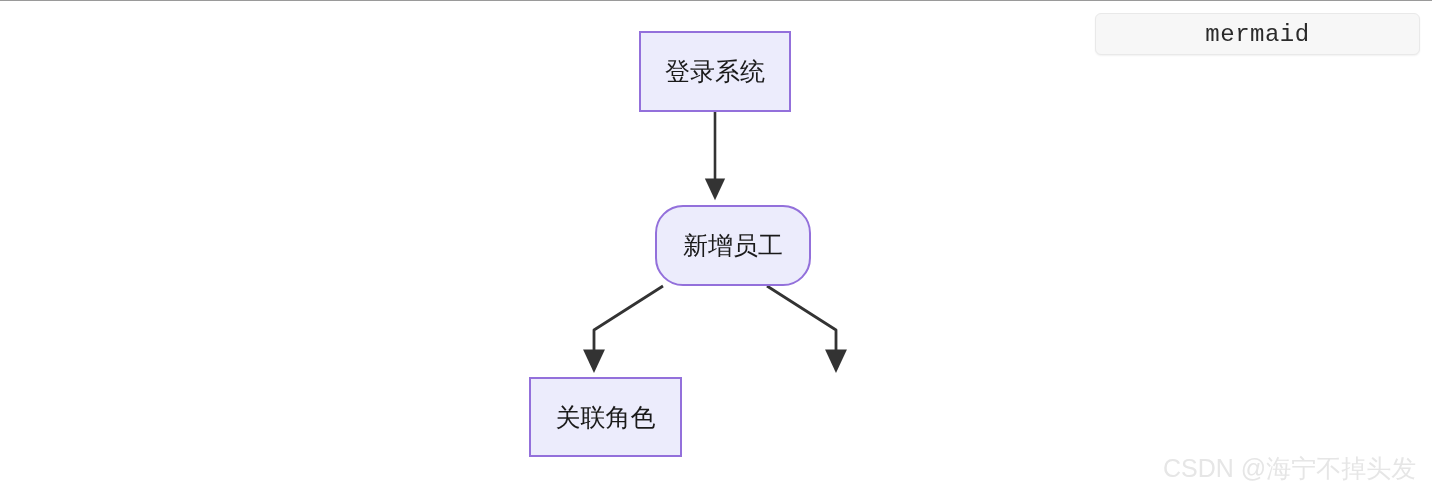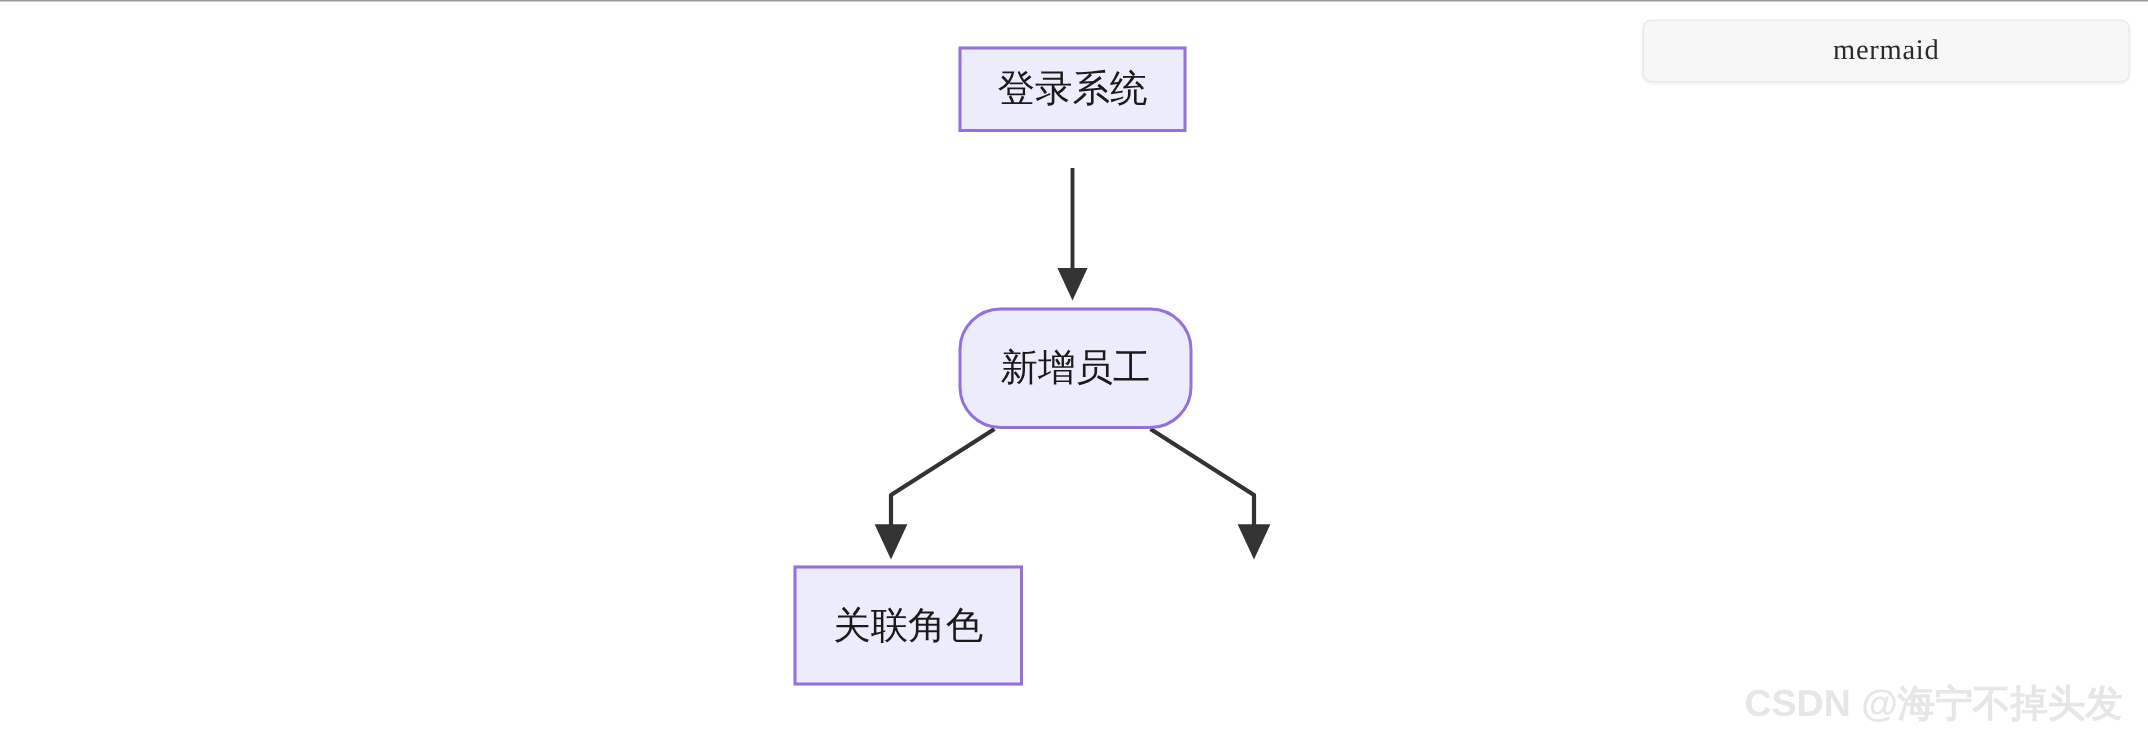--- a/index.html
+++ b/index.html
@@ -32,22 +32,22 @@
     box-sizing: border-box;
     background: #f7f7f7;
     border: 1px solid #e9e9e9;
     border-radius: 6px;
     box-shadow: 0 1px 2px rgba(0,0,0,0.06);
     display: flex;
     align-items: center;
     justify-content: center;
   }
   #mermaid-chip .chip-label {
-    font-family: Liberation Serif, serif;
-    font-size: 19px;
+    font-family: Liberation Mono, monospace;
+    font-size: 24px;
     color: #2b2b2b;
     letter-spacing: 0.5px;
   }
   
   #diagram-canvas {
     position: absolute;
     left: 0;
     top: 0;
     width: 1432px;
     height: 497px;
@@ -68,35 +68,34 @@
     align-items: center;
     justify-content: center;
   }
   .flow-node .node-label {
     font-family: "Liberation Sans", "DejaVu Sans", sans-serif;
     font-size: 25px;
     color: #1a1a1a;
     line-height: 1;
     white-space: nowrap;
   }
-  #node-login   { left: 639px; top: 31px;  width: 152px; height: 57px; text-align: center; }
-  #node-addemp  { left: 639px; top: 205px; width: 156px; height: 81px; border-radius: 28px; }
+  #node-login   { left: 639px; top: 31px;  width: 152px; height: 81px; text-align: center; }
+  #node-addemp  { left: 655px; top: 205px; width: 156px; height: 81px; border-radius: 28px; }
   #node-role    { left: 517px; top: 377px; width: 153px; height: 80px; margin-left: 12px; }
   #node-region  { left: 760px; top: 377px; width: 152px; height: 80px; }
   
   #watermark {
     position: absolute;
     left: 1163px;
     top: 452px;
     font-family: "Liberation Sans", "DejaVu Sans", sans-serif;
     font-size: 25px;
     color: #e6e6e6;
     white-space: nowrap;
     user-select: none;
-    font-weight: bold;
   }
 </style>
 </head>
 <body>
 
 <div id="page-top-rule"></div>
 
 <div id="mermaid-chip">
   <span class="chip-label">mermaid</span>
 </div>

